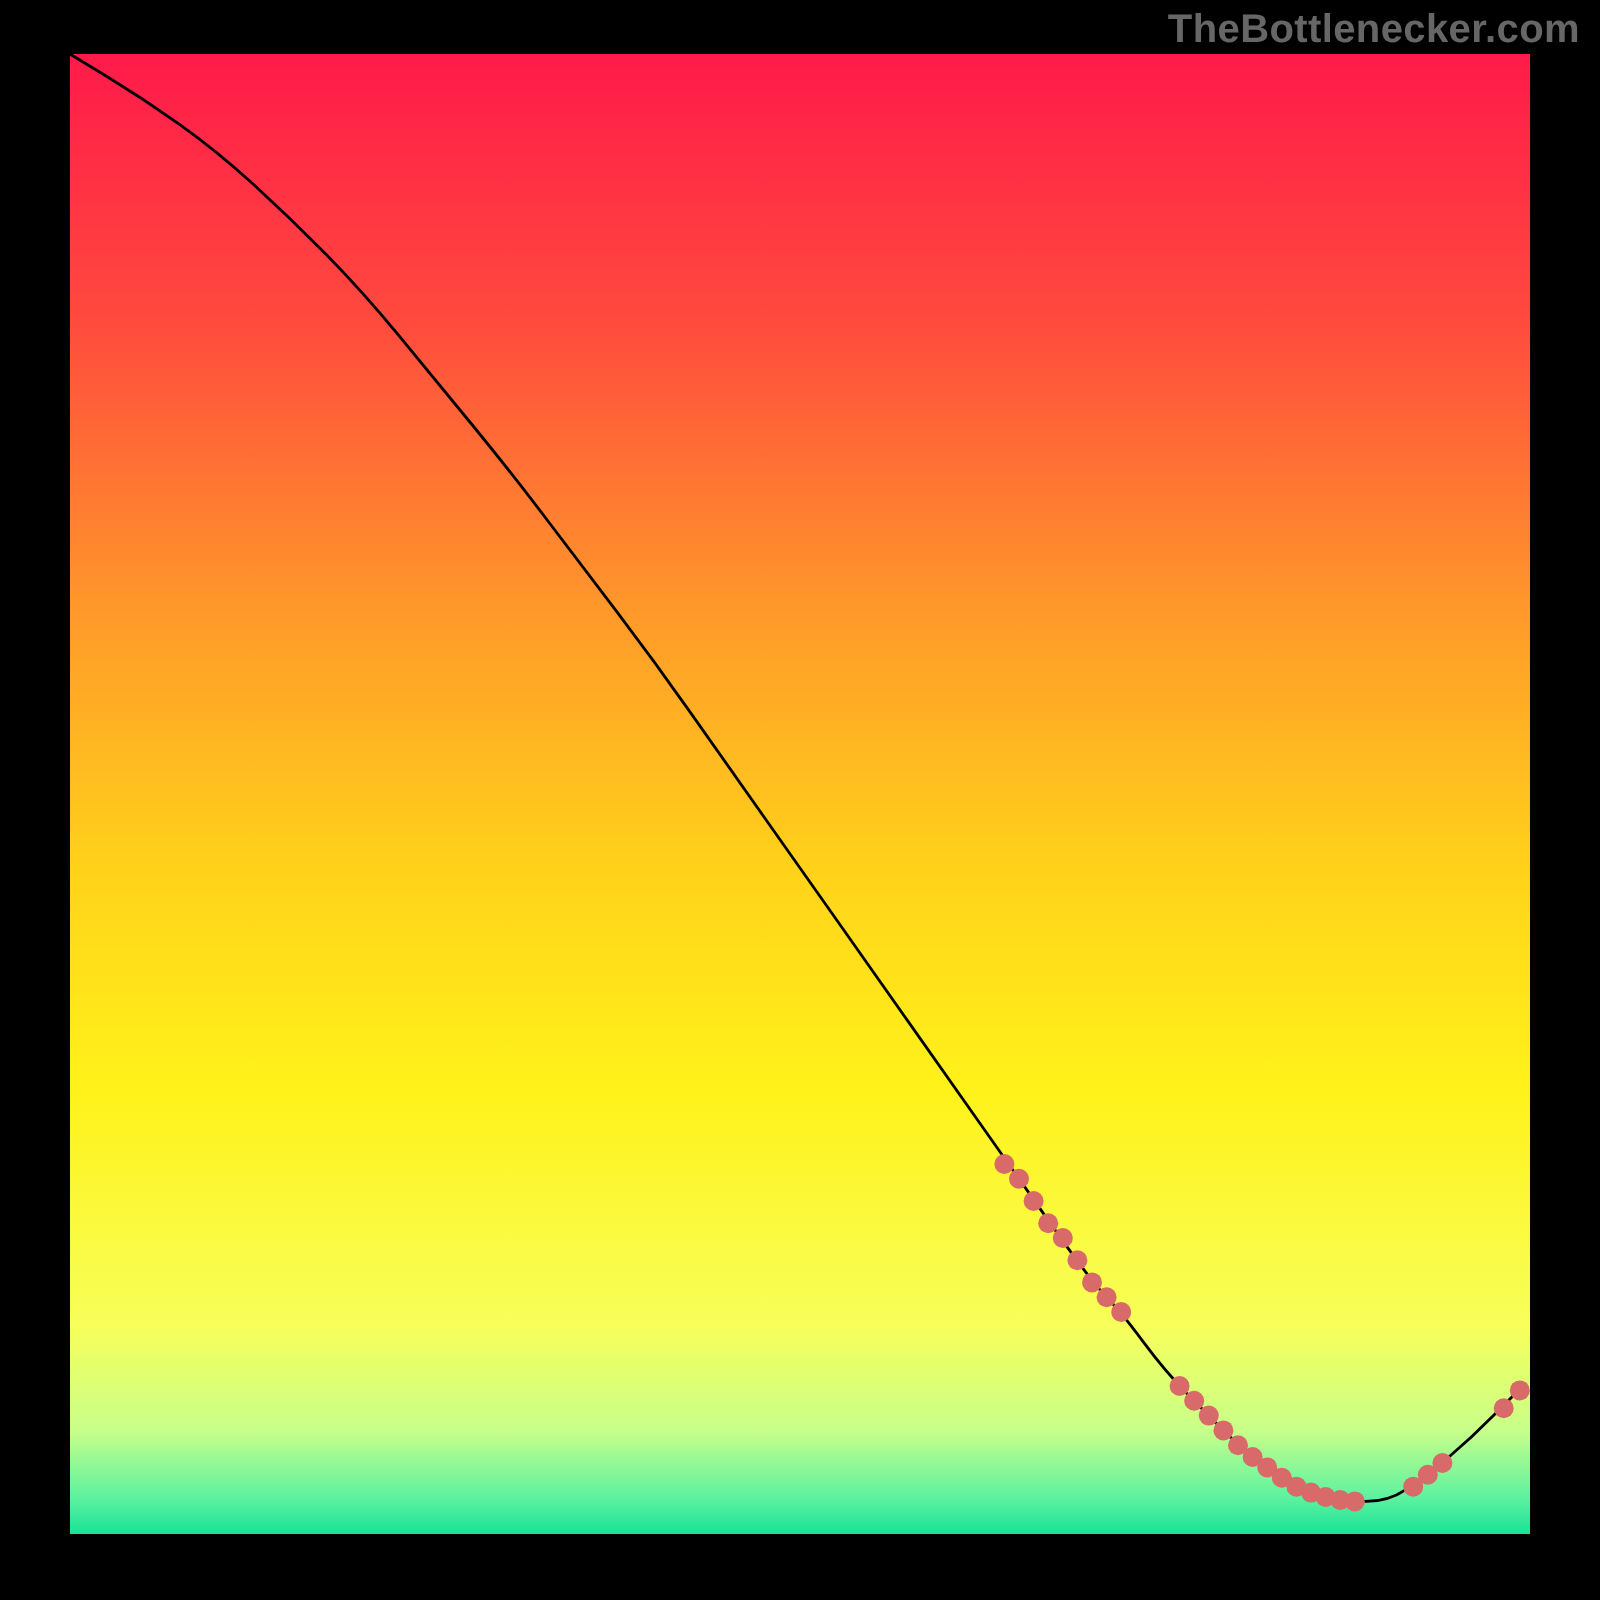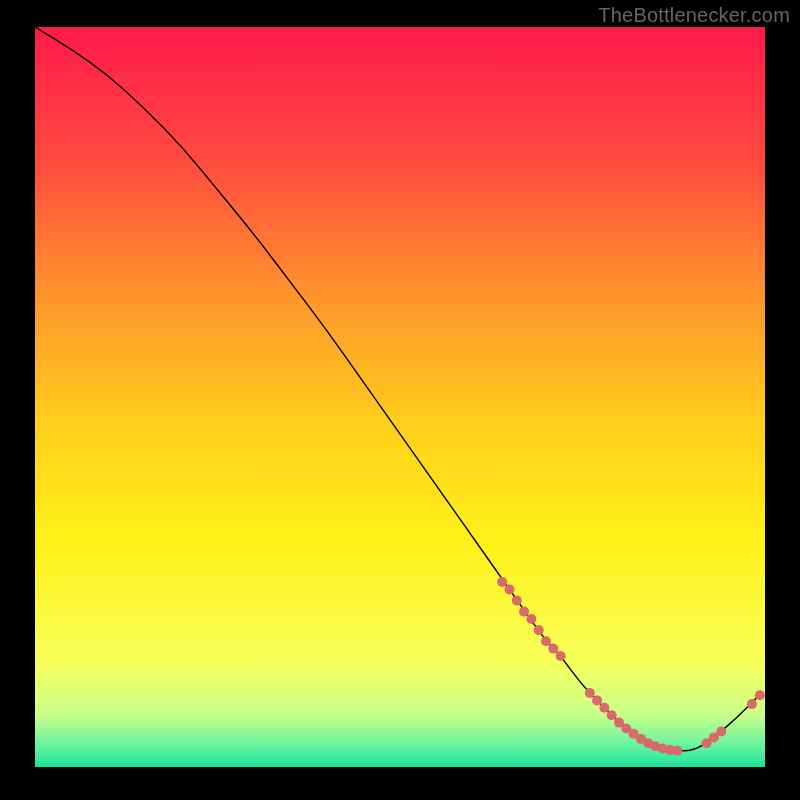--- a/index.html
+++ b/index.html
@@ -16,21 +16,21 @@
     width: 800px;
     height: 800px;
     background: #000000;
   }
   .watermark {
     position: absolute;
     top: 4px;
     right: 10px;
     color: #666666;
     font-size: 20px;
-    font-weight: 400;
+    font-weight: 700;
     letter-spacing: 0.2px;
     z-index: 20;
   }
   .plot-area {
     position: absolute;
     left: 35px;
     top: 27px;
     width: 730px;
     height: 740px;
   }

